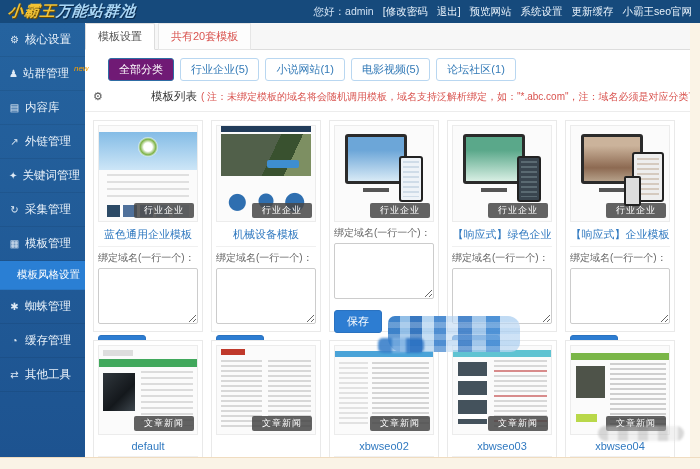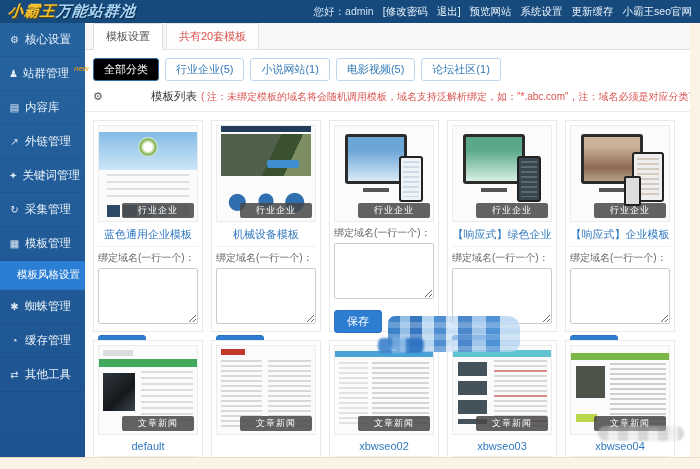--- a/index.html
+++ b/index.html
@@ -21,41 +21,41 @@
   .s-item{display:flex;align-items:center;gap:5px;height:33px;padding-left:9px;
     color:#eaf2fa;font-size:11.5px;cursor:pointer;border-bottom:1px solid rgba(0,0,0,.07);white-space:nowrap;}
   .s-item .icn{font-size:10px;opacity:.95;width:11px;text-align:center;}
   .s-item.sub{justify-content:center;padding-left:8px;font-size:10.5px;height:28px;}
   .s-item.active{background:#2a7fd4;color:#fff;}
   .new-badge{color:#ffa200;font-size:8px;font-style:italic;transform:translateY(-5px);}
 
   
   .main{position:absolute;left:85px;top:23px;width:605px;height:434px;background:#fff;overflow:hidden;z-index:1;}
 
-  .tabs{display:flex;align-items:flex-end;height:27px;background:#f7f7f7;border-bottom:1px solid #ddd;padding-left:8px;box-sizing:border-box;}
+  .tabs{display:flex;align-items:flex-end;height:27px;background:#f7f7f7;border-bottom:1px solid #ddd;box-sizing:border-box;}
   .tab{font-size:11px;padding:5px 12px 5px;color:#555;cursor:pointer;border:1px solid transparent;margin-bottom:-1px;}
   .tab.active{background:#fff;border-color:#ddd #ddd #fff #ddd;border-radius:2px 2px 0 0;}
   .tab.red{color:#d9534f;background:#fdfdfd;border:1px solid #e6e6e6;margin-left:3px;}
 
   .filters{display:flex;gap:6px;padding:8px 8px 6px;}
   .filter{font-size:11px;padding:3px 10px;border-radius:3px;border:1px solid #b9d7f1;color:#337ab7;background:#fff;cursor:pointer;white-space:nowrap;}
-  .filter.active{background:#000000;border-color:#2e6da4;color:#fff;}
+  .filter.active{background:#701a75;border-color:#2e6da4;color:#fff;margin-left:15px;}
 
   .notice{display:flex;align-items:center;gap:4px;padding:2px 8px 7px;border-bottom:1px solid #ececec;white-space:nowrap;overflow:hidden;}
   .notice .gear{color:#555;font-size:11px;}
   .notice .t{color:#333;font-size:11.5px;margin-left:44px;}
   .notice .r{color:#d9534f;font-size:10px;}
 
   .cards{display:flex;flex-wrap:wrap;gap:8px;padding:8px;background:#fff;}
   .card{width:110px;height:212px;border:1px solid #e9e9e9;background:#fff;padding:4px;box-sizing:border-box;}
   .thumb{position:relative;height:95px;background:#fbfbfb;border:1px solid #ececec;overflow:hidden;cursor:pointer;}
   .t6,.t7,.t8,.t9,.t10{height:88px;}
   .th-a,.th-b,.th-c{position:absolute;}
   .badge{position:absolute;right:3px;bottom:3px;background:rgba(70,70,70,.85);color:#fff;font-size:9px;
-    padding:1px 16px;border-radius:2px;letter-spacing:1px;}
+    padding:1px 10px;border-radius:2px;letter-spacing:1px;}
   .card-title{display:block;font-size:11px;color:#3079c0;text-align:center;padding:5px 0 4px;
     border-bottom:1px solid #f0f0f0;text-decoration:none;cursor:pointer;white-space:nowrap;overflow:hidden;}
   .bind-label{font-size:10px;color:#666;padding:4px 0 3px;}
   .card textarea{width:100%;box-sizing:border-box;height:56px;border:1px solid #ccc;border-radius:2px;resize:vertical;background:#fff;}
   .save-btn{margin:7px 0 2px;background:#2d7dd2;border:1px solid #2a72c0;color:#fff;font-size:11px;
     padding:3px 12px;border-radius:3px;cursor:pointer;}
 
   
   .t1 .th-a{left:0;top:6px;right:0;height:38px;background:linear-gradient(180deg,#84bce6,#cde6f7);}
   .t1 .th-a::after{content:"";position:absolute;left:50%;top:5px;width:20px;height:20px;margin-left:-10px;border-radius:50%;

